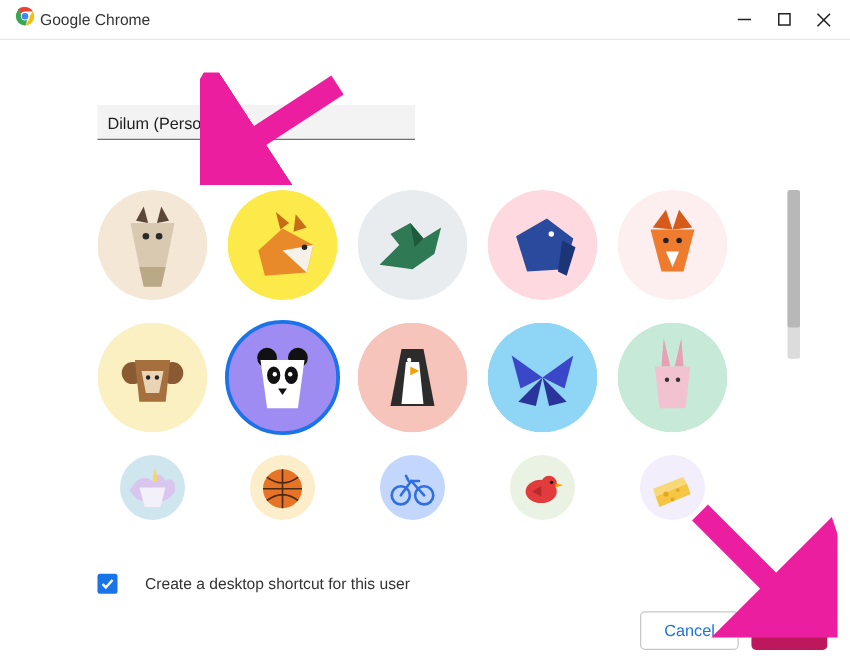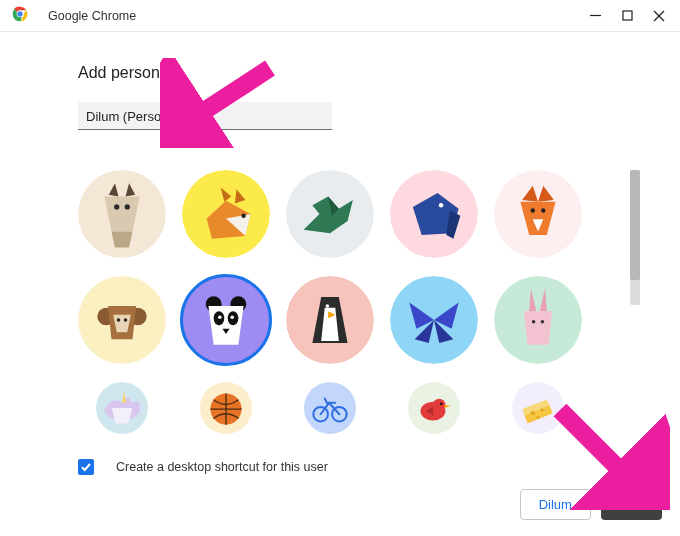--- a/index.html
+++ b/index.html
@@ -1,18 +1,18 @@
 <!DOCTYPE html>
 <html><head>
 <meta charset="utf-8">
 <style>
   * { box-sizing: border-box; margin: 0; padding: 0; }
   body { font-family: "Segoe UI", Arial, sans-serif; background: #fff; width: 680px; height: 536px; overflow: hidden; position: relative; }
   .titlebar { display: flex; align-items: center; justify-content: space-between; height: 32px; padding: 0 8px 0 12px; border-bottom: 1px solid #e8e8e8; }
-  .title-left { display: flex; align-items: center; gap: 20px; }
+  .title-left { display: flex; align-items: center; gap: 4px; }
   .app-title { font-size: 12.5px; color: #333; }
   .win-controls { display: flex; gap: 18px; padding-right: 6px; }
   .win-btn { width: 14px; height: 14px; display: flex; align-items: center; justify-content: center; color: #333; cursor: pointer; }
   .content { padding: 32px 78px 10px 78px; }
   .heading { font-size: 16px; color: #222; font-weight: 400; }
   .name-field { margin-top: 20px; width: 254px; }
   .name-input { width: 100%; border: none; border-bottom: 1.5px solid #6e6e6e; background: #f3f3f3; padding: 7px 8px 5px 8px; font-size: 13px; color: #222; outline: none; }
   .avatar-wrap { position: relative; margin-top: 40px; }
   .avatar-grid { display: grid; grid-template-columns: repeat(5, 88px); gap: 18px 16px; }
   .avatar { width: 88px; height: 88px; border-radius: 50%; display: flex; align-items: center; justify-content: center; cursor: pointer; position: relative; overflow: hidden; }
@@ -21,21 +21,21 @@
   .scroll-track { position: absolute; right: -38px; top: 0; width: 10px; height: 135px; background: #dcdcdc; border-radius: 2px; }
   .scroll-thumb { position: absolute; right: -38px; top: 0; width: 10px; height: 110px; background: #b8b8b8; border-radius: 2px; }
   .footer { position: absolute; left: 78px; right: 18px; bottom: 16px; }
   .check-row { display: flex; align-items: center; gap: 10px; margin-bottom: 14px; }
   .checkbox { width: 16px; height: 16px; background: #1a73e8; border-radius: 2px; display: flex; align-items: center; justify-content: center; cursor: pointer; }
   .checkbox svg { width: 12px; height: 12px; }
   .check-label { font-size: 12.5px; color: #333; margin-left: 12px; }
   .btn-row { display: flex; justify-content: flex-end; gap: 10px; }
   .btn { font-size: 13px; padding: 7px 18px; border-radius: 4px; cursor: pointer; border: 1px solid transparent; }
   .btn-cancel { background: #fff; color: #1a73e8; border-color: #c7c7c7; }
-  .btn-add { background: #404040; color: #fff; }
+  .btn-add { background: #be185d; color: #fff; }
   .arrow { position: absolute; pointer-events: none; }
 </style>
 </head>
 <body>
 
 <div class="titlebar">
   <div class="title-left">
     <span>
       <svg width="16" height="16" viewBox="0 0 24 24">
         <circle cx="12" cy="12" r="11" fill="#fff"></circle>
@@ -62,21 +62,20 @@
     <span class="win-btn">
       <svg width="12" height="12" viewBox="0 0 12 12">
           <line x1="1" y1="1" x2="11" y2="11" stroke="#222" stroke-width="1.3"></line>
           <line x1="11" y1="1" x2="1" y2="11" stroke="#222" stroke-width="1.3"></line>
         </svg>
     </span>
   </div>
 </div>
 
 <div class="content">
-  <div class="heading">Add person</div>
 
   <div class="name-field">
     <input class="name-input" type="text" value="Dilum (Personal)" style="">
   </div>
 
   <div class="avatar-wrap">
     <div class="avatar-grid" id="avatar-grid">
         <div class="avatar">
           <svg viewBox="0 0 100 100">
             <circle cx="50" cy="50" r="50" fill="#f4e7d6"></circle>
@@ -228,21 +227,21 @@
 <div class="footer">
   <div class="check-row">
     <span class="checkbox">
       <svg viewBox="0 0 12 12">
           <polyline points="2,6.3 4.7,9 10,3" fill="none" stroke="#fff" stroke-width="2"></polyline>
         </svg>
     </span>
     <span class="check-label">Create a desktop shortcut for this user</span>
   </div>
   <div class="btn-row">
-    <button class="btn btn-cancel">Dilum</button>
+    <button class="btn btn-cancel">Cancel</button>
     <button class="btn btn-add">Add</button>
   </div>
 </div>
 
 <svg class="arrow" style="left:160px; top:58px;" width="120" height="90">
   <defs>
       <marker id="ah1" markerWidth="8" markerHeight="8" refX="2" refY="4" orient="auto">
         <path d="M0,0 L8,4 L0,8 z" fill="#ec1ea0"></path>
       </marker>
     </defs>

